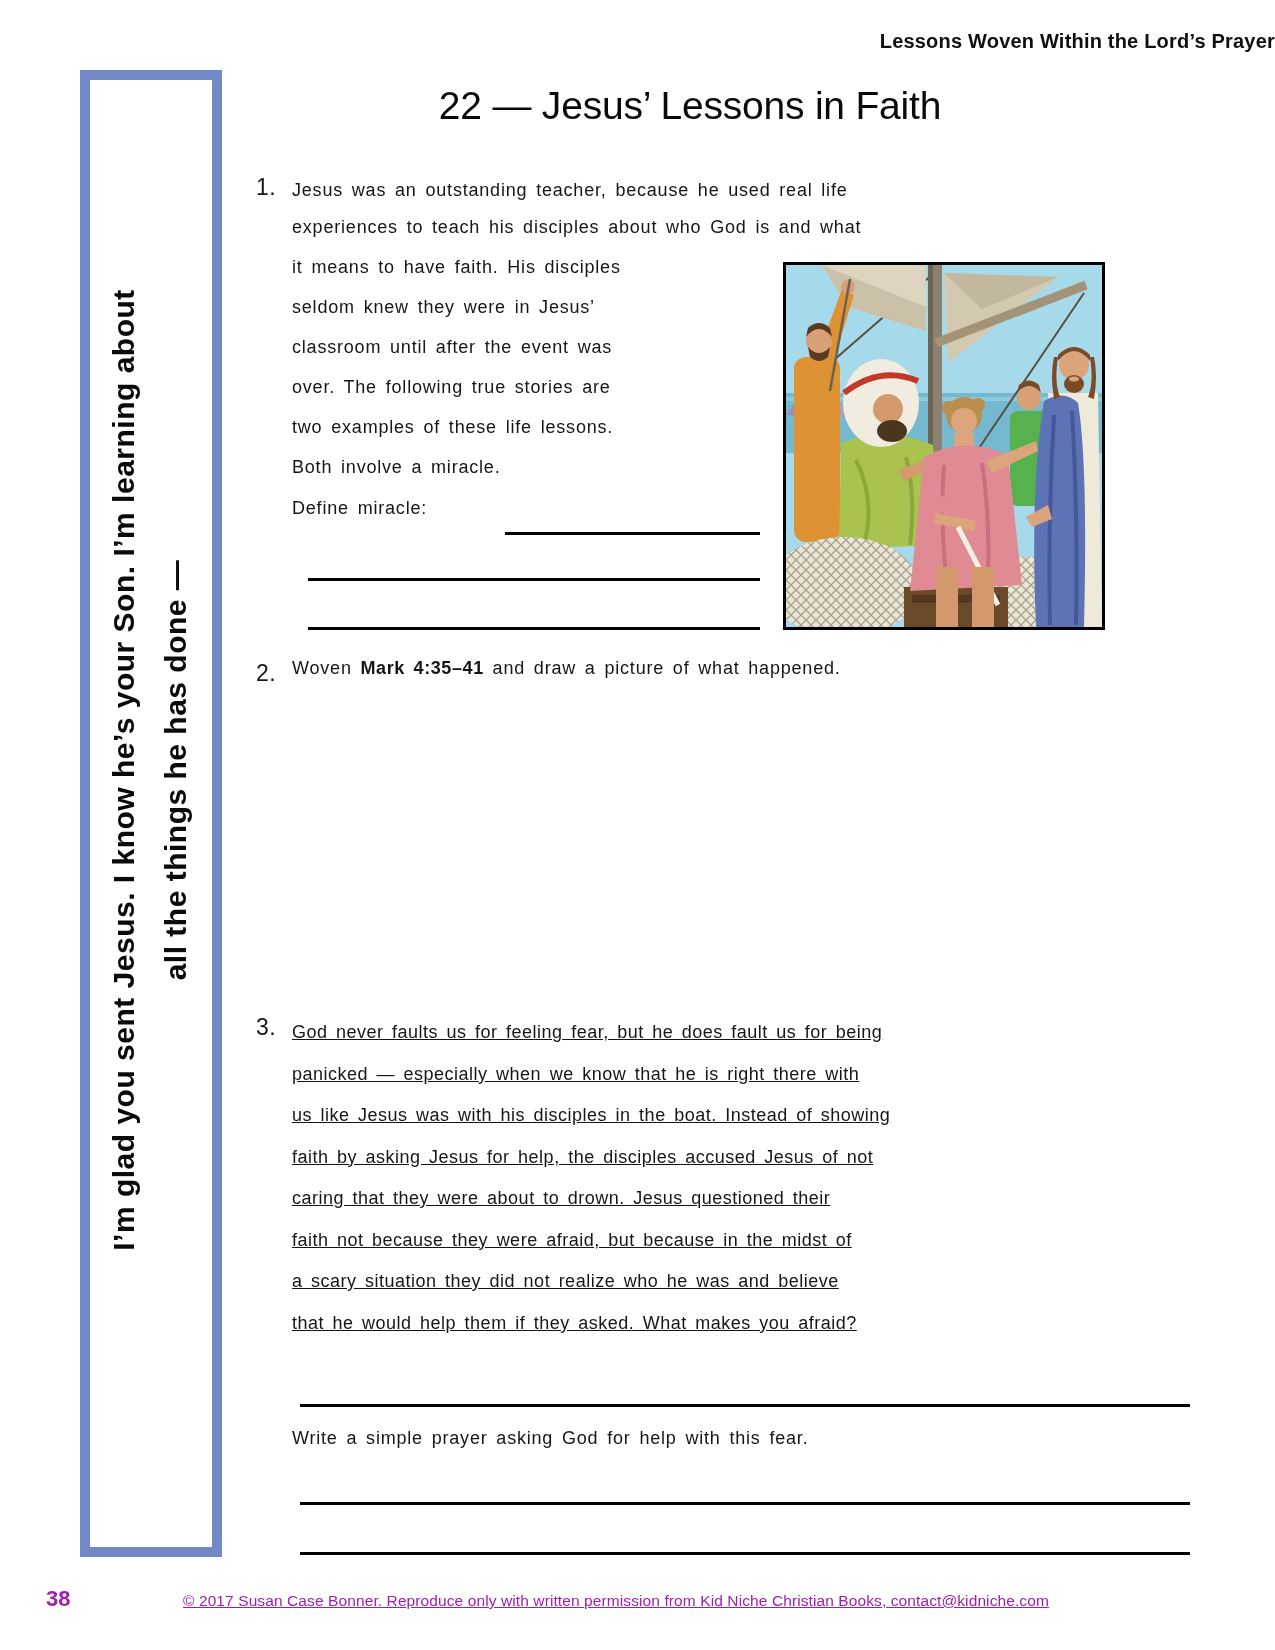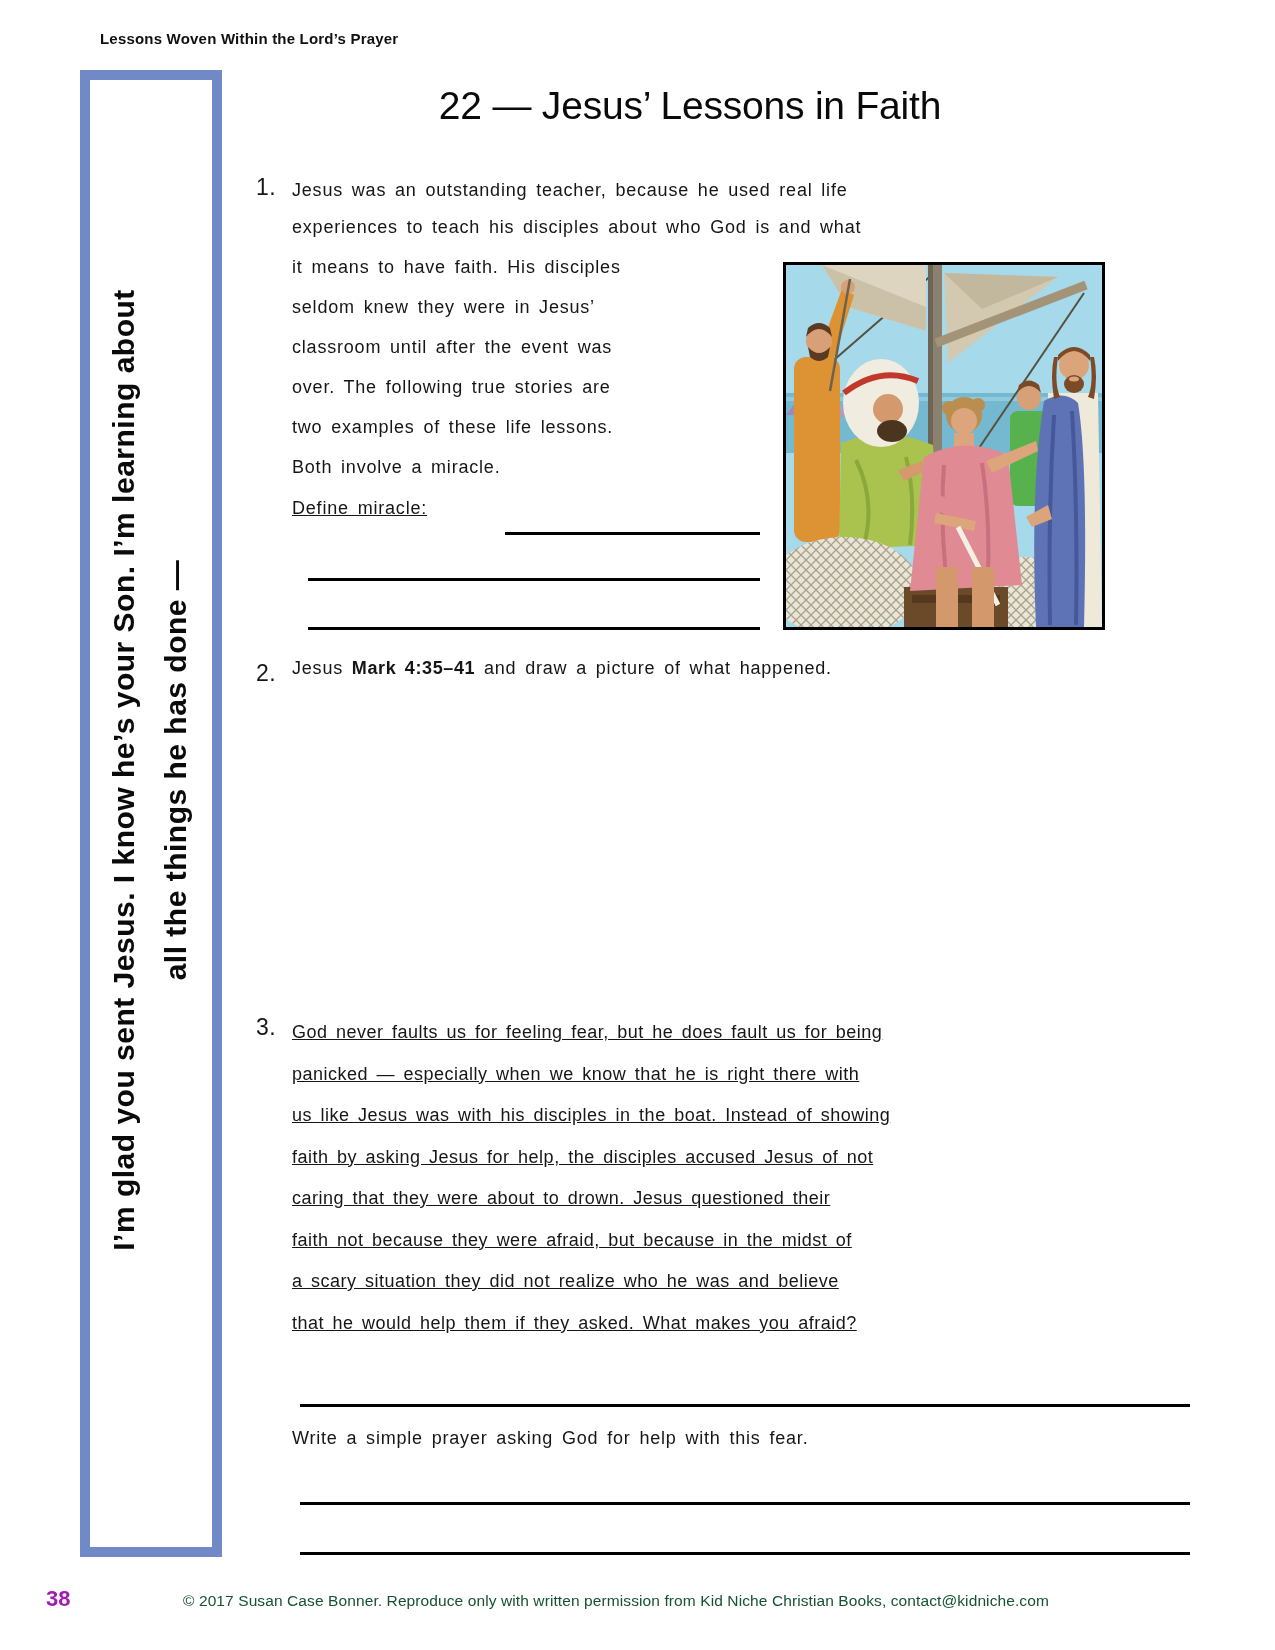--- a/index.html
+++ b/index.html
@@ -9,22 +9,22 @@
     width: 1275px;
     height: 1650px;
     background: #ffffff;
     font-family: "Liberation Sans", sans-serif;
     color: #111111;
     overflow: hidden;
   }
   .book-header {
     position: absolute;
     left: 100px; top: 30px; width: 1175px;
-    text-align: left;
-    font-size: 15px;
+    text-align: right;
+    font-size: 20px;
     font-weight: 700;
     letter-spacing: 0.2px;
     color: #101010;
   }
   .page-title {
     position: absolute;
     left: 250px; top: 84px; width: 880px;
     text-align: center;
     font-size: 39px;
     font-weight: 400;
@@ -100,22 +100,23 @@
     position: absolute;
     left: 46px; top: 1586px;
     font-size: 22px;
     font-weight: 700;
     color: #a21caf;
   }
   .copyright {
     position: absolute;
     left: 183px; top: 1592px;
     font-size: 15.5px;
-    color: #14532d;
+    color: #a21caf;
     letter-spacing: 0.1px;
+    text-decoration: underline;
   }
 </style>
 </head>
 <body>
 
 <div class="page">
 
   <div class="book-header">Lessons Woven Within the Lord’s Prayer</div>
   <div class="page-title">22 — Jesus’ Lessons in Faith</div>
 
@@ -129,21 +130,21 @@
   <div class="item-number" style="left:256px; top:174px;">1.</div>
   <div class="body-text" style="left:292px; top:172px; width:860px; line-height:37px;">Jesus was an outstanding teacher, because he used real life
 experiences to teach his disciples about who God is and what</div>
   <div class="body-text" style="left:292px; top:247px; width:480px; line-height:40px;">it means to have faith. His disciples
 seldom knew they were in Jesus’
 classroom until after the event was
 over. The following true stories are
 two examples of these life lessons.
 Both involve a miracle.</div>
 
-  <div class="body-text" style="left:292px; top:498px; width:300px;text-decoration:underline;">Define miracle:</div>
+  <div class="body-text" style="left:292px; top:498px; width:300px;">Define miracle:</div>
   <div class="inline-underline" style="left:505px; top:532px; width:255px;"></div>
   <div class="write-line" style="left:308px; top:578px; width:452px;"></div>
   <div class="write-line" style="left:308px; top:627px; width:452px;"></div>
 
   <div class="scene">
     <svg viewBox="0 0 316 362" aria-label="Jesus in a blue robe speaking with his disciples in a fishing boat with mast, sails and nets">
       <defs>
         <pattern id="mesh" width="10" height="10" patternUnits="userSpaceOnUse">
           <rect width="10" height="10" fill="#eae6d7"></rect>
           <path d="M0 5 L5 0 L10 5 L5 10 Z" fill="none" stroke="#a8a28c" stroke-width="1.3"></path>
@@ -217,21 +218,21 @@
       <circle cx="288" cy="100" r="15" fill="#dca47a"></circle>
       <path d="M272 96 q16 -20 32 0 l0 -6 q-16 -16 -32 0 Z" fill="#7c4a26"></path>
       <path d="M272 92 q-4 26 2 40 l-6 2 q-4 -24 0 -42 Z" fill="#7c4a26"></path>
       <path d="M304 92 q4 26 -2 40 l6 2 q4 -24 0 -42 Z" fill="#7c4a26"></path>
       <ellipse cx="288" cy="119" rx="10" ry="9" fill="#7c4a26"></ellipse>
       <ellipse cx="288" cy="114" rx="5" ry="2.5" fill="#dca47a"></ellipse>
     </svg>
   </div>
 
   <div class="item-number" style="left:256px; top:660px;">2.</div>
-  <div class="body-text" style="left:292px; top:658px; width:880px; white-space:normal;"><span>Jesus </span><b>Mark 4:35–41</b><span> and draw a picture of what happened.</span></div>
+  <div class="body-text" style="left:292px; top:658px; width:880px; white-space:normal;"><span>Woven </span><b>Mark 4:35–41</b><span> and draw a picture of what happened.</span></div>
 
   <div class="drawing-area"></div>
 
   <div class="item-number" style="left:256px; top:1014px;">3.</div>
   <div class="body-text" style="left:292px; top:1012px; width:910px; line-height:41.5px; letter-spacing:0.5px;text-decoration:underline;">God never faults us for feeling fear, but he does fault us for being
 panicked — especially when we know that he is right there with
 us like Jesus was with his disciples in the boat. Instead of showing
 faith by asking Jesus for help, the disciples accused Jesus of not
 caring that they were about to drown. Jesus questioned their
 faith not because they were afraid, but because in the midst of

